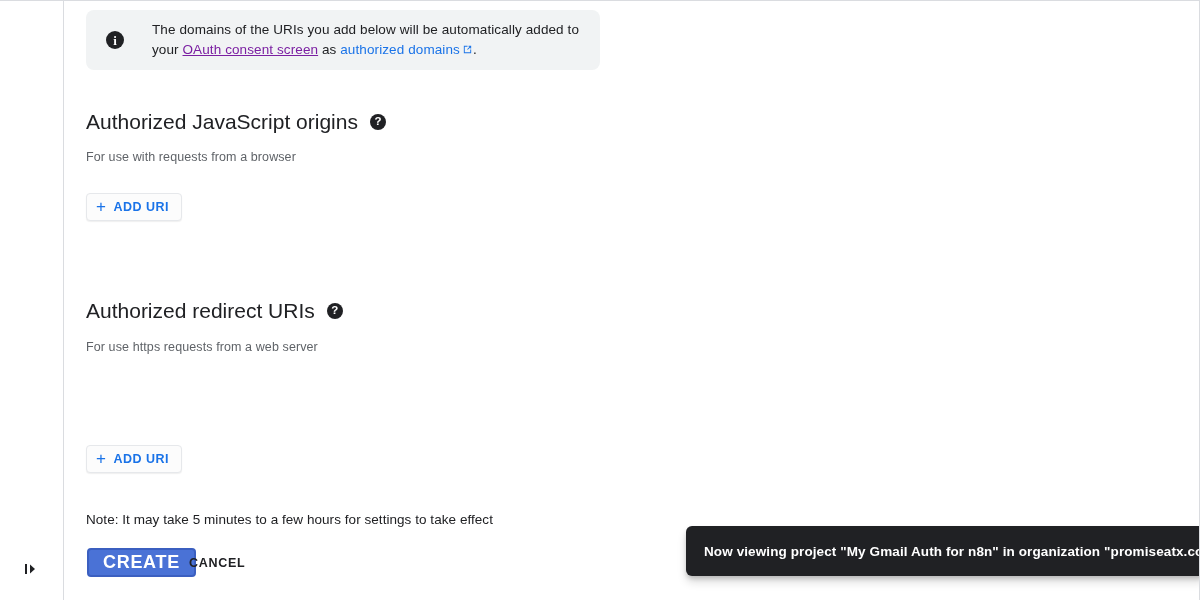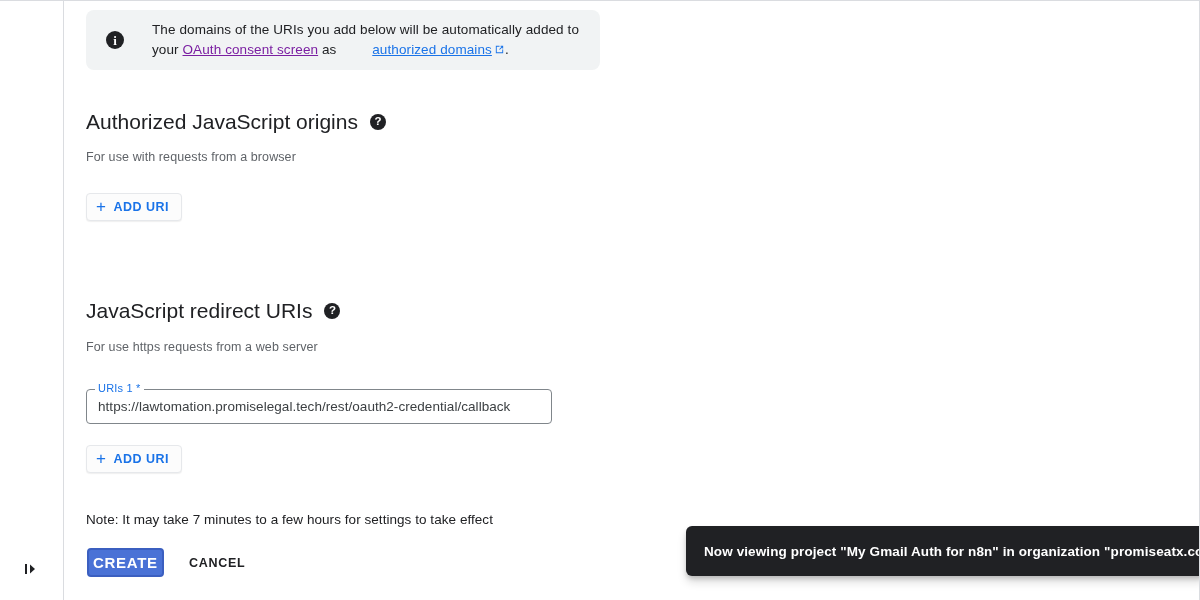--- a/index.html
+++ b/index.html
@@ -86,24 +86,22 @@
     color: #202124;
     letter-spacing: .1px;
   }
   .link-visited {
     color: #7b1fa2;
     text-decoration: underline;
     cursor: pointer;
   }
   .link-blue {
     color: #1a73e8;
-    text-decoration: underline;
     cursor: pointer;
     white-space: nowrap;
-    margin-left: 32px;
   }
   .ext-icon {
     display: inline-block;
     vertical-align: -1px;
     margin-left: 2px;
   }
 
   
   .section-title-row {
     position: absolute;
@@ -220,26 +218,26 @@
     top: 511px;
     font-size: 13.5px;
     color: #202124;
     letter-spacing: .05px;
   }
   #create-btn {
     position: absolute;
     left: 22px;
     top: 547px;
     height: 29px;
-    padding: 0 4px;
+    padding: 0 14px;
     background: #4a72d6;
     color: #ffffff;
     border: 2px solid #3b5fc0;
     border-radius: 4px;
-    font-size: 15px;
+    font-size: 18px;
     font-weight: 700;
     letter-spacing: .7px;
     cursor: pointer;
     display: flex;
     align-items: center;
     font-family: "Liberation Sans", sans-serif;
     box-sizing: border-box;
   }
   #cancel-btn {
     position: absolute;
@@ -310,37 +308,32 @@
     <span class="section-title">Authorized JavaScript origins</span>
     <span class="help-icon">?</span>
   </div>
   <div class="section-sub" style="left:21px; top:149px;">For use with requests from a browser</div>
   <div class="add-uri-btn" style="left:21px; top:192px;">
     <span class="plus-glyph">+</span>
     <span>ADD URI</span>
   </div>
 
   <div class="section-title-row" style="left:21px; top:296px;">
-    <span class="section-title">JavaScript redirect URIs</span>
+    <span class="section-title">Authorized redirect URIs</span>
     <span class="help-icon">?</span>
   </div>
   <div class="section-sub" style="left:21px; top:339px;">For use https requests from a web server</div>
 
-  <div id="uri-field">
-    <div id="uri-field-outline"></div>
-    <div id="uri-field-notch">URIs 1 *</div>
-    <input id="uri-input" type="text" value="https://lawtomation.promiselegal.tech/rest/oauth2-credential/callback" style="">
-  </div>
 
   <div class="add-uri-btn" style="left:21px; top:444px;">
     <span class="plus-glyph">+</span>
     <span>ADD URI</span>
   </div>
 
-  <div id="note-text">Note: It may take 7 minutes to a few hours for settings to take effect</div>
+  <div id="note-text">Note: It may take 5 minutes to a few hours for settings to take effect</div>
   <button id="create-btn">CREATE</button>
   <button id="cancel-btn">CANCEL</button>
 
   <div id="snackbar">
     <span id="snackbar-text">Now viewing project "My Gmail Auth for n8n" in organization "promiseatx.com"</span>
   </div>
 
 </div>
 
 </body></html>

